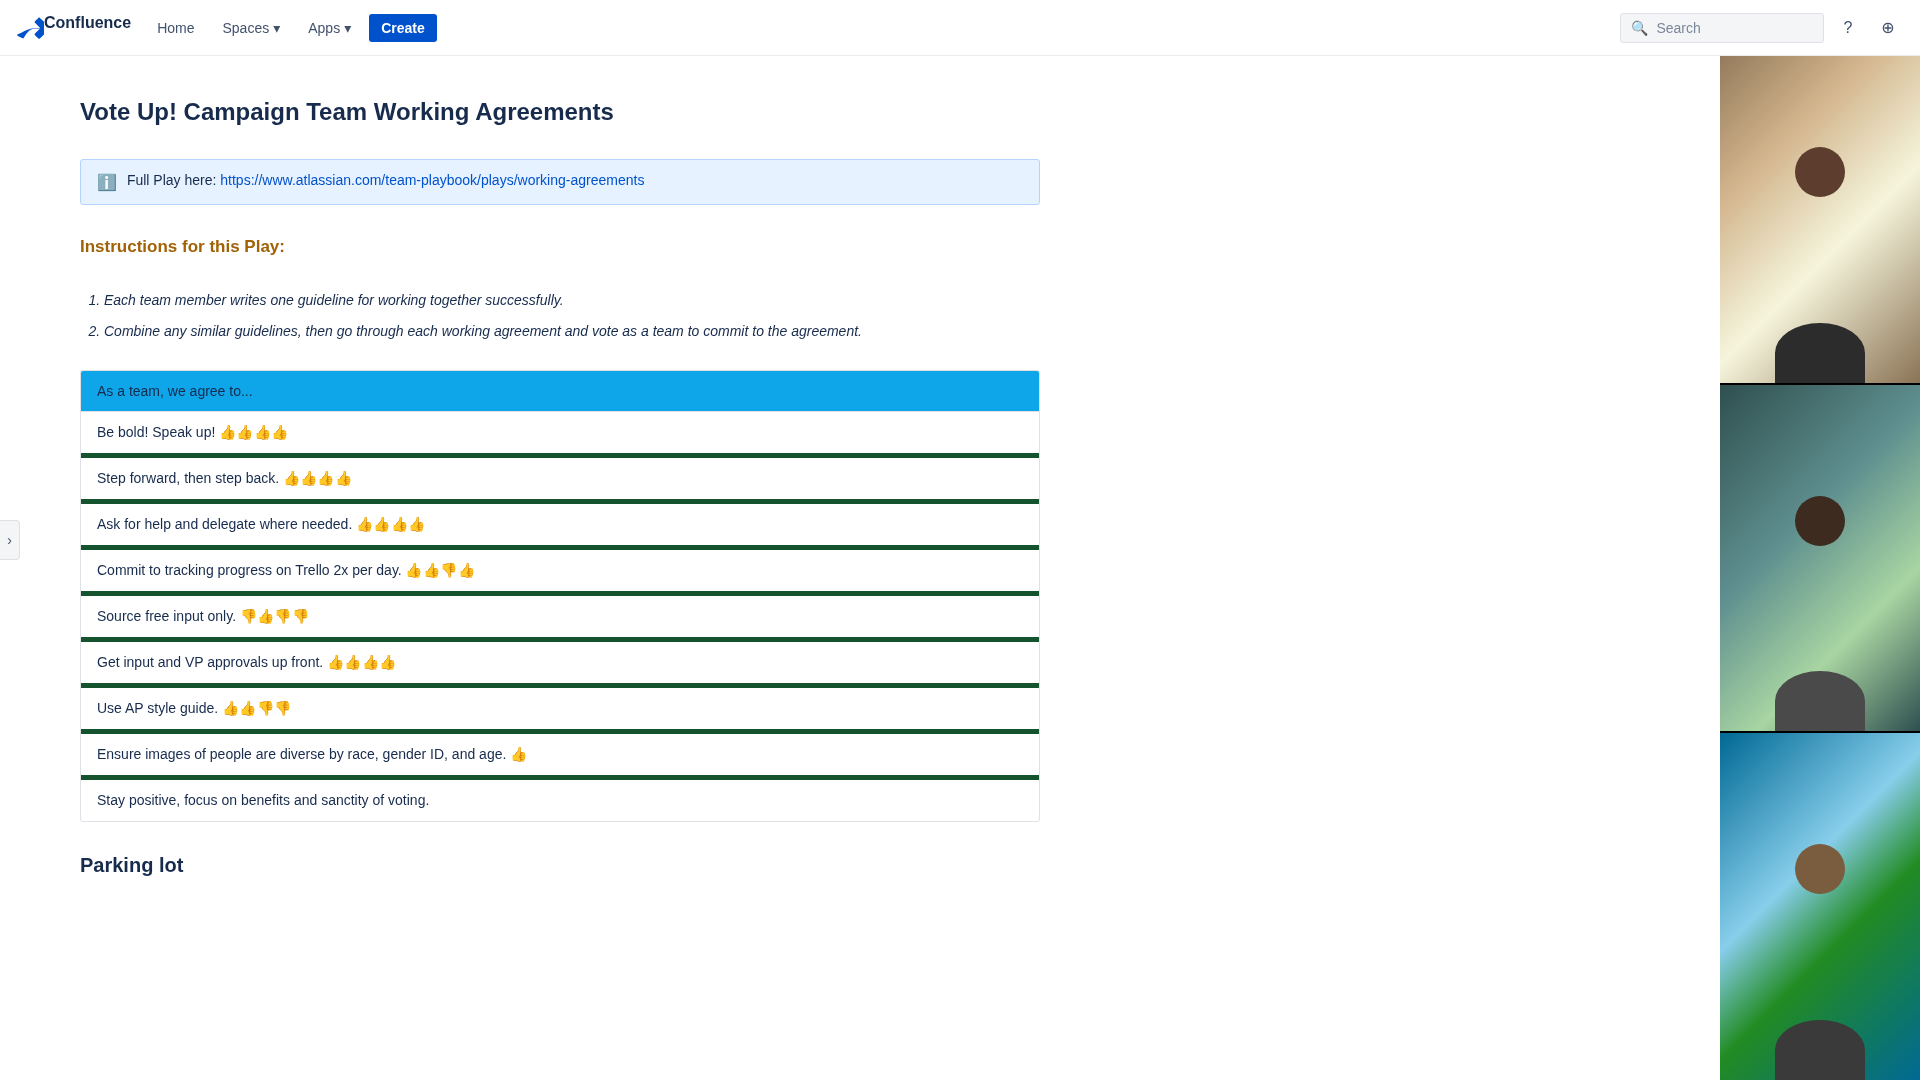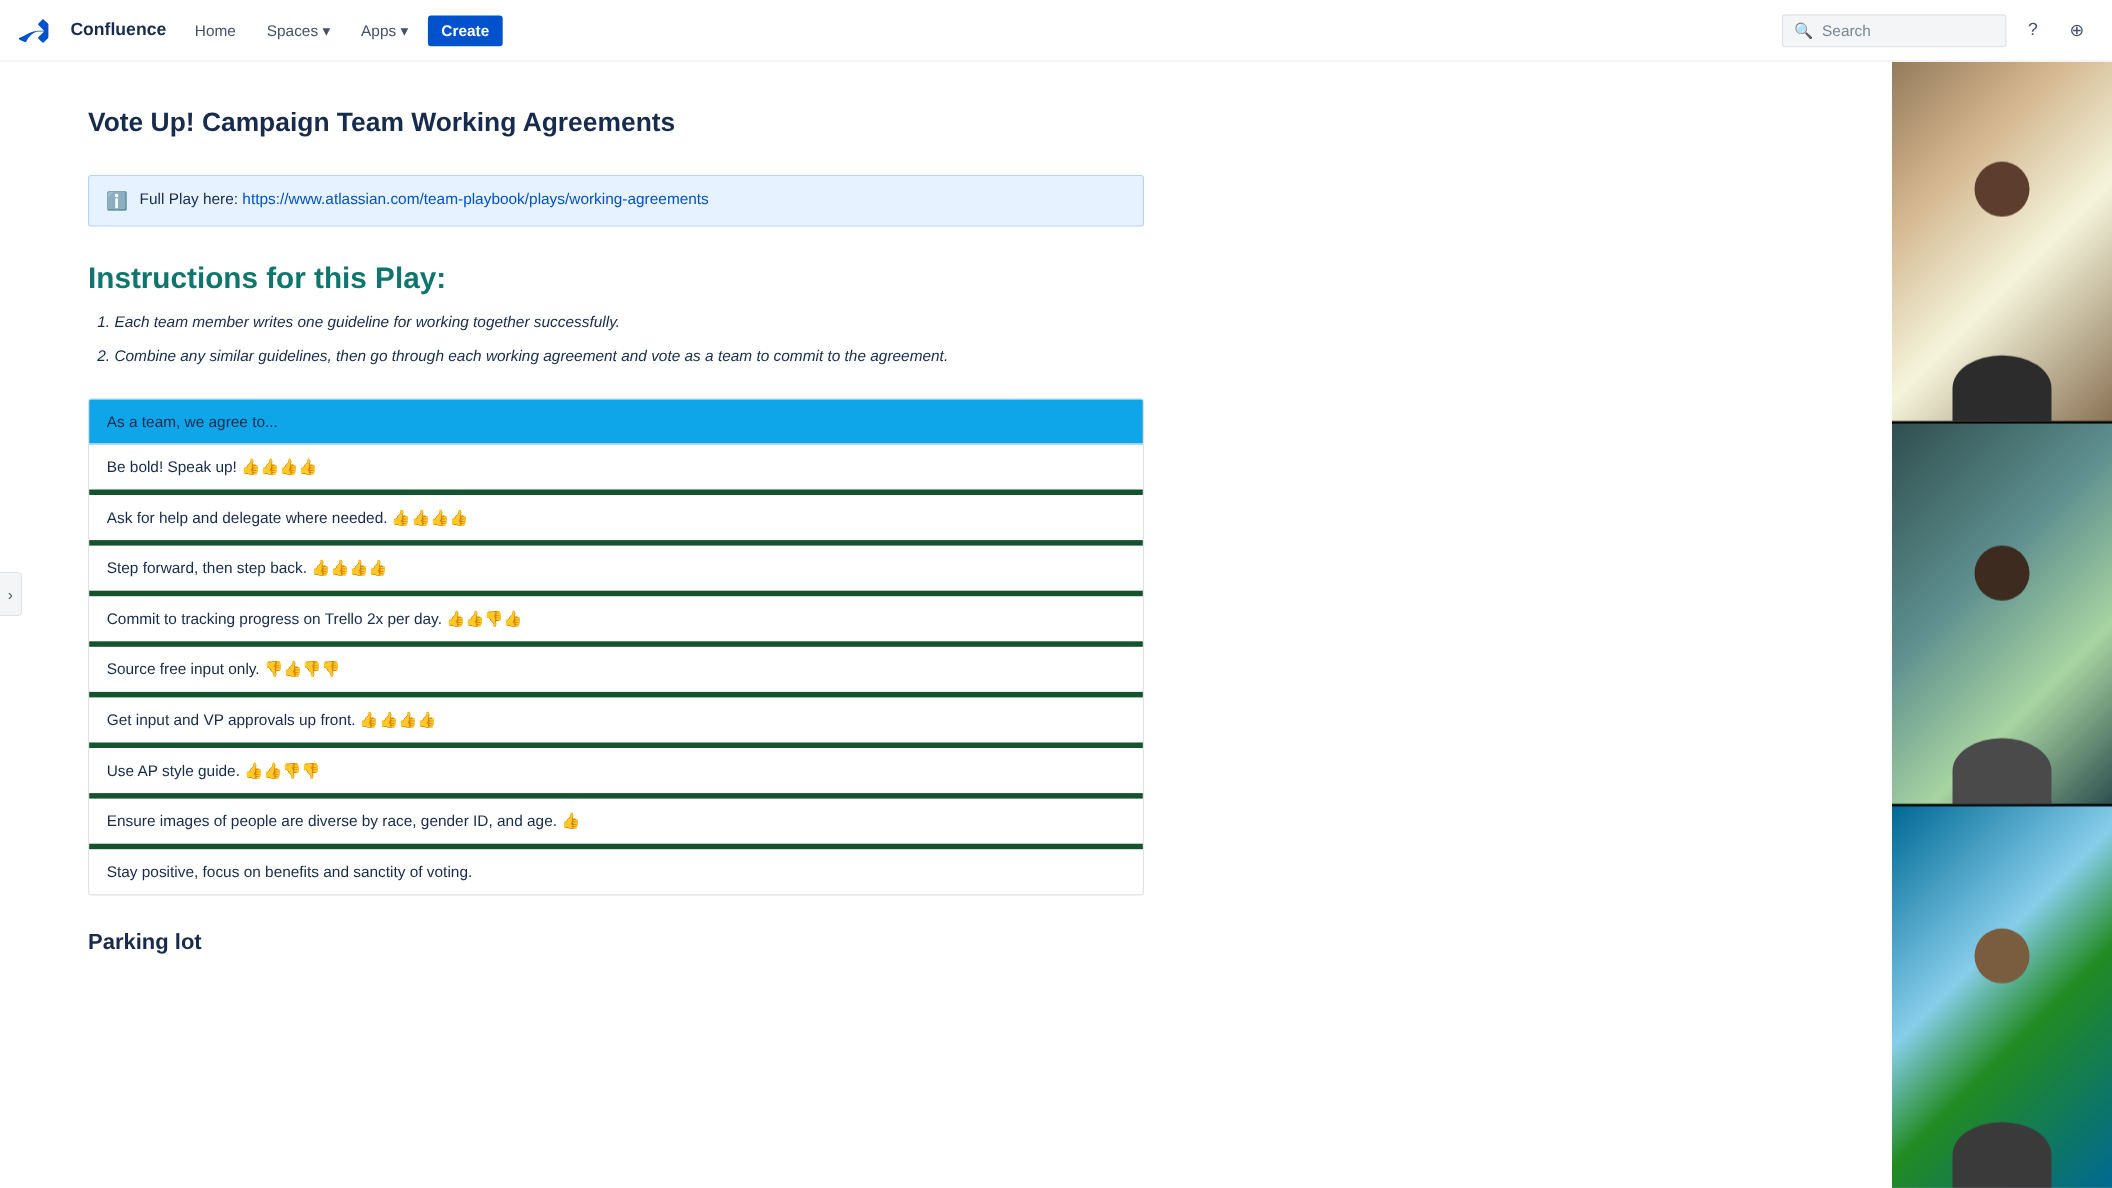--- a/index.html
+++ b/index.html
@@ -12,21 +12,21 @@
       border-bottom: 1px solid #EBECF0;
       display: flex;
       align-items: center;
       padding: 0 16px;
       gap: 8px;
       position: fixed;
       top: 0; left: 0; right: 0;
       z-index: 100;
     }
     .logo {
-      display: flex; align-items: center; gap: 20px; margin-right: 8px; text-decoration: none;
+      display: flex; gap: 0; margin-right: 8px; text-decoration: none;
     }
     .logo-icon { width: 28px; height: 28px; }
     .logo-text { font-size: 16px; font-weight: 600; color: #172B4D; }
     .nav-link {
       padding: 6px 10px; color: #42526E; font-size: 14px; cursor: pointer; border-radius: 3px;
       display: flex; align-items: center; gap: 4px; text-decoration: none;
     }
     .create-btn {
       background: #0052CC; color: #fff; border: none; border-radius: 3px;
       padding: 6px 12px; font-size: 14px; font-weight: 700; cursor: pointer;
@@ -77,24 +77,24 @@
       display: flex;
       align-items: flex-start;
       gap: 10px;
       margin-bottom: 32px;
     }
     .info-banner-icon { color: #0052CC; font-size: 16px; margin-top: 1px; flex-shrink: 0; }
     .info-banner-text { font-size: 14px; color: #172B4D; }
     .info-banner-link { color: #0052CC; text-decoration: none; }
 
     .section-title {
-      font-size: 27px;
+      font-size: 17px;
       font-weight: 600;
-      color: #0f766e;
-      margin-bottom: 12px;
+      color: #a16207;
+      margin-bottom: 32px;
     }
 
     .instructions-list {
       list-style: decimal;
       padding-left: 24px;
       margin-bottom: 28px;
       font-style: italic;
     }
     .instructions-list li {
       font-size: 14px;
@@ -240,22 +240,22 @@
   <h2 class="section-title">Instructions for this Play:</h2>
 
   <ol class="instructions-list">
     <li>Each team member writes one guideline for working together successfully.</li>
     <li>Combine any similar guidelines, then go through each working agreement and vote as a team to commit to the agreement.</li>
   </ol>
 
   <div class="agreements-table">
     <div class="agreements-header">As a team, we agree to...</div>
     <div class="agreement-row">Be bold! Speak up! 👍👍👍👍</div>
+    <div class="agreement-row">Step forward, then step back. 👍👍👍👍</div>
     <div class="agreement-row">Ask for help and delegate where needed. 👍👍👍👍</div>
-    <div class="agreement-row">Step forward, then step back. 👍👍👍👍</div>
     <div class="agreement-row">Commit to tracking progress on Trello 2x per day. 👍👍👎👍</div>
     <div class="agreement-row">Source free input only. 👎👍👎👎</div>
     <div class="agreement-row">Get input and VP approvals up front. 👍👍👍👍</div>
     <div class="agreement-row">Use AP style guide. 👍👍👎👎</div>
     <div class="agreement-row">Ensure images of people are diverse by race, gender ID, and age. 👍</div>
     <div class="agreement-row">Stay positive, focus on benefits and sanctity of voting.</div>
   </div>
 
   <h2 class="parking-lot-title">Parking lot</h2>
 

